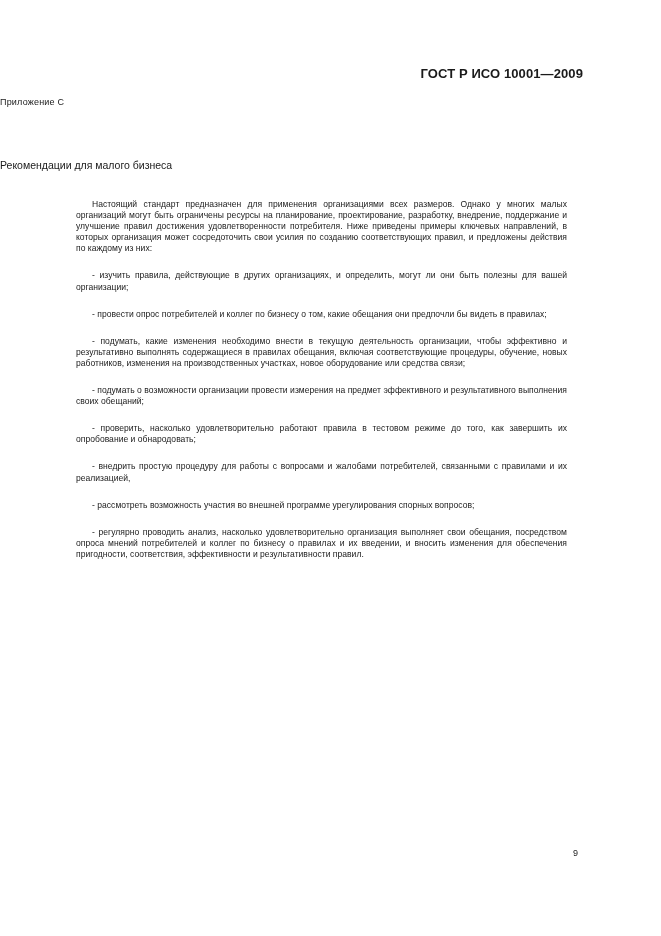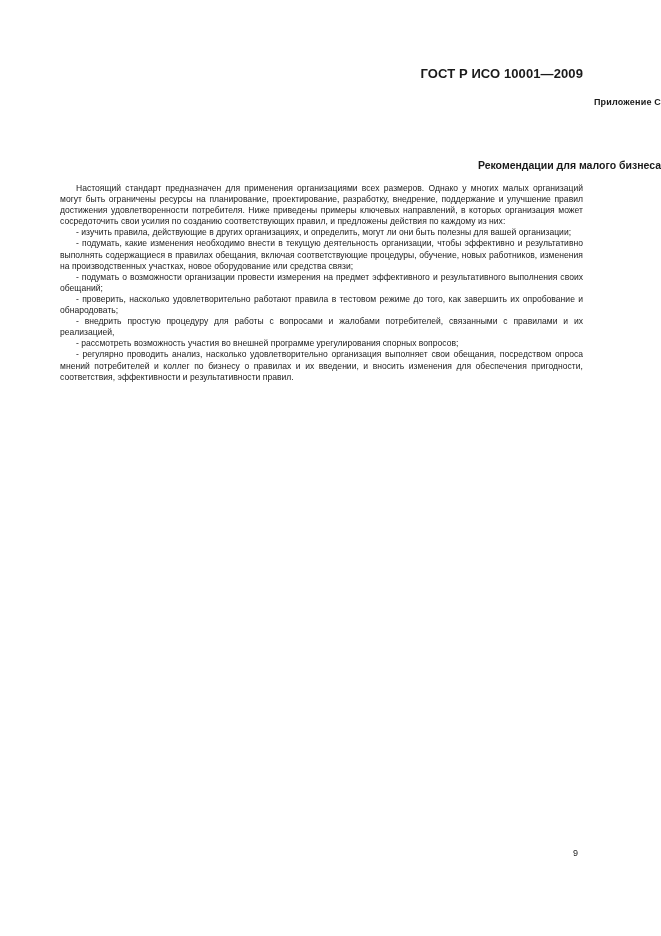--- a/index.html
+++ b/index.html
@@ -21,47 +21,47 @@
       right: 78px;
       font-size: 13px;
       font-weight: bold;
       letter-spacing: 0.1px;
     }
     .annex {
       position: absolute;
       top: 96px;
       left: 0;
       width: 661px;
-      text-align: right;
+      text-align: left;
       font-size: 9px;
-      font-weight: bold;
+      font-weight: normal;
       line-height: 12px;
     }
     .annex div { letter-spacing: 0.2px; }
     .section-title {
       position: absolute;
       top: 159px;
       left: 0;
       width: 661px;
-      text-align: right;
+      text-align: left;
       font-size: 10.5px;
-      font-weight: bold;
+      font-weight: normal;
     }
     .body-text {
       position: absolute;
       top: 183px;
       left: 60px;
       width: 523px;
       font-size: 8.55px;
       line-height: 11.1px;
       text-align: justify;
       letter-spacing: 0.02px;
     }
     .body-text p {
-      margin: 0;
+      margin: 16px;
       text-indent: 16px;
     }
     .body-text p.bullet {
       text-indent: 16px;
     }
     .page-number {
       position: absolute;
       top: 848px;
       left: 573px;
       font-size: 9px;
@@ -74,20 +74,21 @@
 
 <div class="annex">
   <div>Приложение С</div>
 </div>
 
 <div class="section-title">Рекомендации для малого бизнеса</div>
 
 <div class="body-text">
   <p>Настоящий стандарт предназначен для применения организациями всех размеров. Однако у многих малых организаций могут быть ограничены ресурсы на планирование, проектирование, разработку, внедрение, поддержание и улучшение правил достижения удовлетворенности потребителя. Ниже приведены примеры ключевых направлений, в которых организация может сосредоточить свои усилия по созданию соответствующих правил, и предложены действия по каждому из них:</p>
   <p class="bullet">- изучить правила, действующие в других организациях, и определить, могут ли они быть полезны для вашей организации;</p>
+  <p class="bullet">- провести опрос потребителей и коллег по бизнесу о том, какие обещания они предпочли бы видеть в правилах;</p>
   <p class="bullet">- подумать, какие изменения необходимо внести в текущую деятельность организации, чтобы эффективно и результативно выполнять содержащиеся в правилах обещания, включая соответствующие процедуры, обучение, новых работников, изменения на производственных участках, новое оборудование или средства связи;</p>
   <p class="bullet">- подумать о возможности организации провести измерения на предмет эффективного и результативного выполнения своих обещаний;</p>
   <p class="bullet">- проверить, насколько удовлетворительно работают правила в тестовом режиме до того, как завершить их опробование и обнародовать;</p>
   <p class="bullet">- внедрить простую процедуру для работы с вопросами и жалобами потребителей, связанными с правилами и их реализацией,</p>
   <p class="bullet">- рассмотреть возможность участия во внешней программе урегулирования спорных вопросов;</p>
   <p class="bullet">- регулярно проводить анализ, насколько удовлетворительно организация выполняет свои обещания, посредством опроса мнений потребителей и коллег по бизнесу о правилах и их введении, и вносить изменения для обеспечения пригодности, соответствия, эффективности и результативности правил.</p>
 </div>
 
 <div class="page-number">9</div>
 

